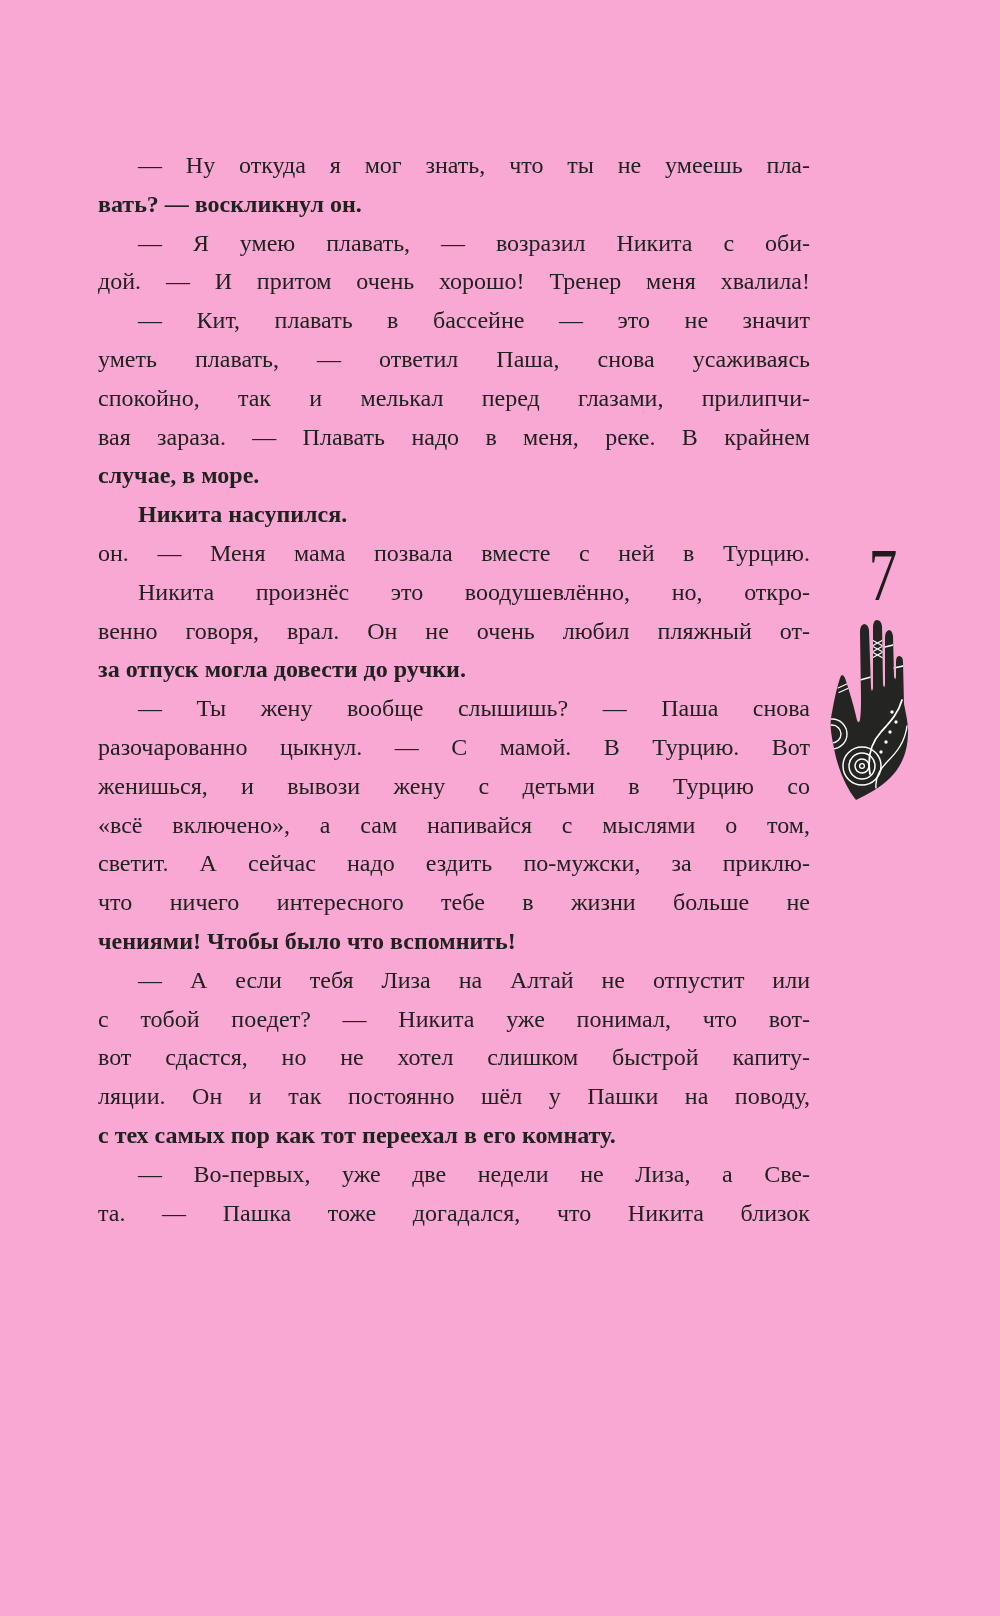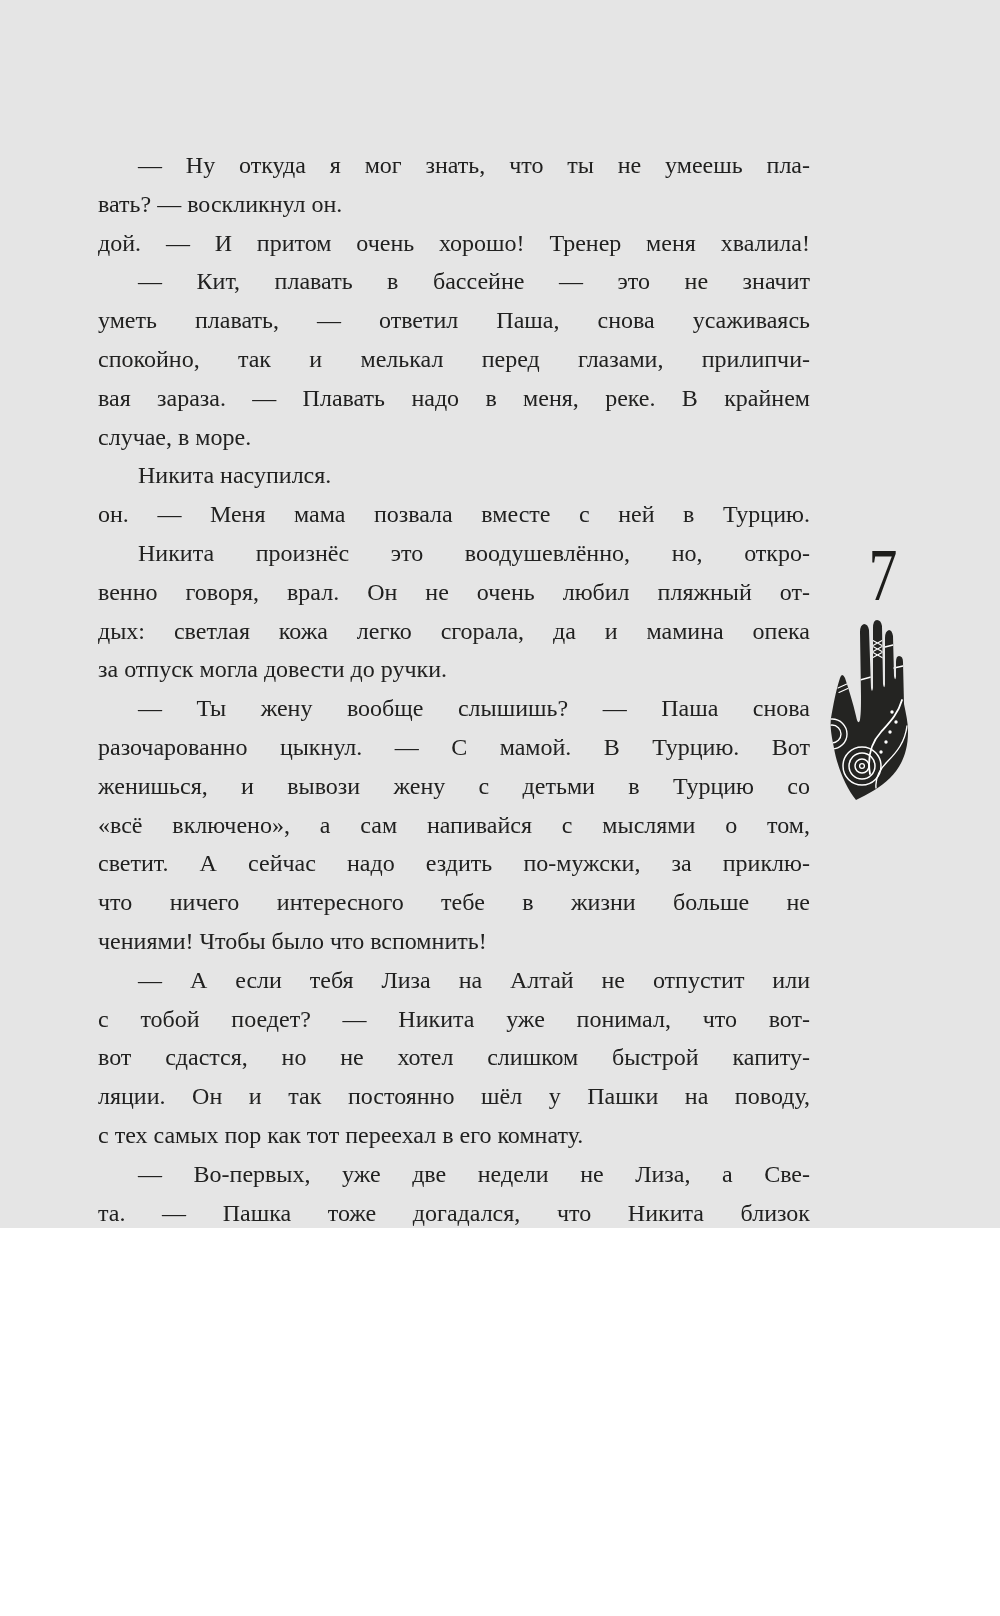--- a/index.html
+++ b/index.html
@@ -3,22 +3,22 @@
 <meta charset="utf-8">
 <style>
   html, body {
     margin: 0;
     padding: 0;
     background: #ffffff;
   }
   .page {
     position: relative;
     width: 1000px;
-    height: 1228px;
-    background: #e5e5e5;
+    height: 1616px;
+    background: #f9a8d4;
     overflow: hidden;
     font-family: "Liberation Serif", "DejaVu Serif", serif;
   }
   .text-block {
     position: absolute;
     left: 98px;
     top: 146px;
     width: 712px;
     color: #212120;
     font-size: 24px;
@@ -27,20 +27,21 @@
     height: 38.8px;
     line-height: 38.8px;
     text-align: justify;
     text-align-last: justify;
     overflow: hidden;
     white-space: normal;
   }
   .line.no-j {
     text-align: left;
     text-align-last: left;
+    font-weight: bold;
   }
   .line.ind {
     padding-left: 40px;
   }
   .page-number {
     position: absolute;
     left: 843px;
     top: 538px;
     width: 80px;
     text-align: center;
@@ -60,31 +61,31 @@
   .hand-wrap svg { display: block; width: 100%; height: 100%; }
 </style>
 </head>
 <body>
 
 <div class="page">
 
   <div class="text-block">
       <div class="line ind">— Ну откуда я мог знать, что ты не умеешь пла-</div>
       <div class="line no-j">вать? — воскликнул он.</div>
+      <div class="line ind">— Я умею плавать, — возразил Никита с оби-</div>
       <div class="line">дой. — И притом очень хорошо! Тренер меня хвалила!</div>
       <div class="line ind">— Кит, плавать в бассейне — это не значит</div>
       <div class="line">уметь плавать, — ответил Паша, снова усаживаясь</div>
       <div class="line">спокойно, так и мелькал перед глазами, прилипчи-</div>
       <div class="line">вая зараза. — Плавать надо в меня, реке. В крайнем</div>
       <div class="line no-j">случае, в море.</div>
       <div class="line ind no-j">Никита насупился.</div>
       <div class="line">он. — Меня мама позвала вместе с ней в Турцию.</div>
       <div class="line ind">Никита произнёс это воодушевлённо, но, откро-</div>
       <div class="line">венно говоря, врал. Он не очень любил пляжный от-</div>
-      <div class="line">дых: светлая кожа легко сгорала, да и мамина опека</div>
       <div class="line no-j">за отпуск могла довести до ручки.</div>
       <div class="line ind">— Ты жену вообще слышишь? — Паша снова</div>
       <div class="line">разочарованно цыкнул. — С мамой. В Турцию. Вот</div>
       <div class="line">женишься, и вывози жену с детьми в Турцию со</div>
       <div class="line">«всё включено», а сам напивайся с мыслями о том,</div>
       <div class="line">светит. А сейчас надо ездить по-мужски, за приклю-</div>
       <div class="line">что ничего интересного тебе в жизни больше не</div>
       <div class="line no-j">чениями! Чтобы было что вспомнить!</div>
       <div class="line ind">— А если тебя Лиза на Алтай не отпустит или</div>
       <div class="line">с тобой поедет? — Никита уже понимал, что вот-</div>

